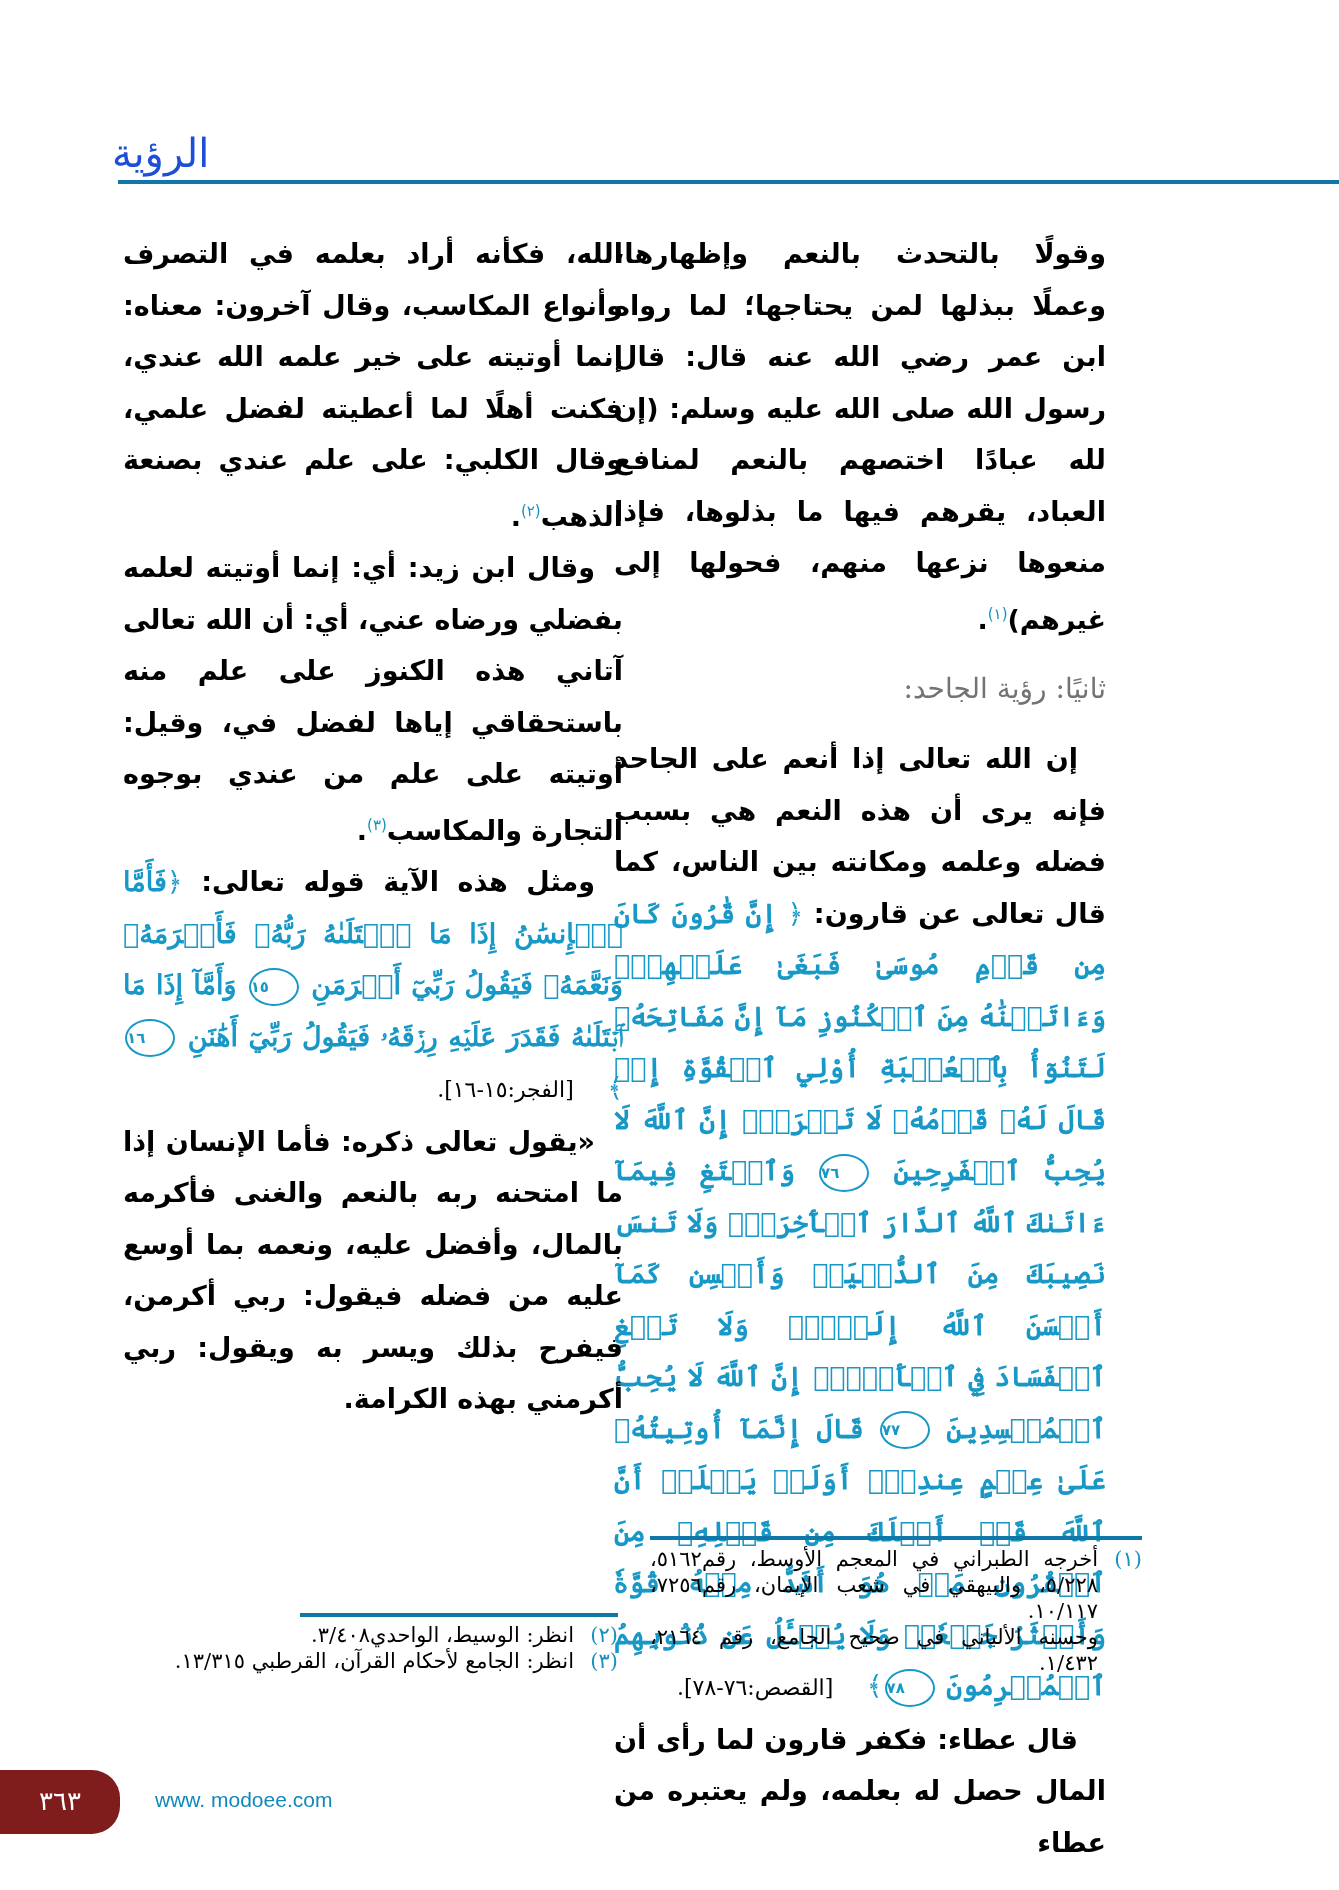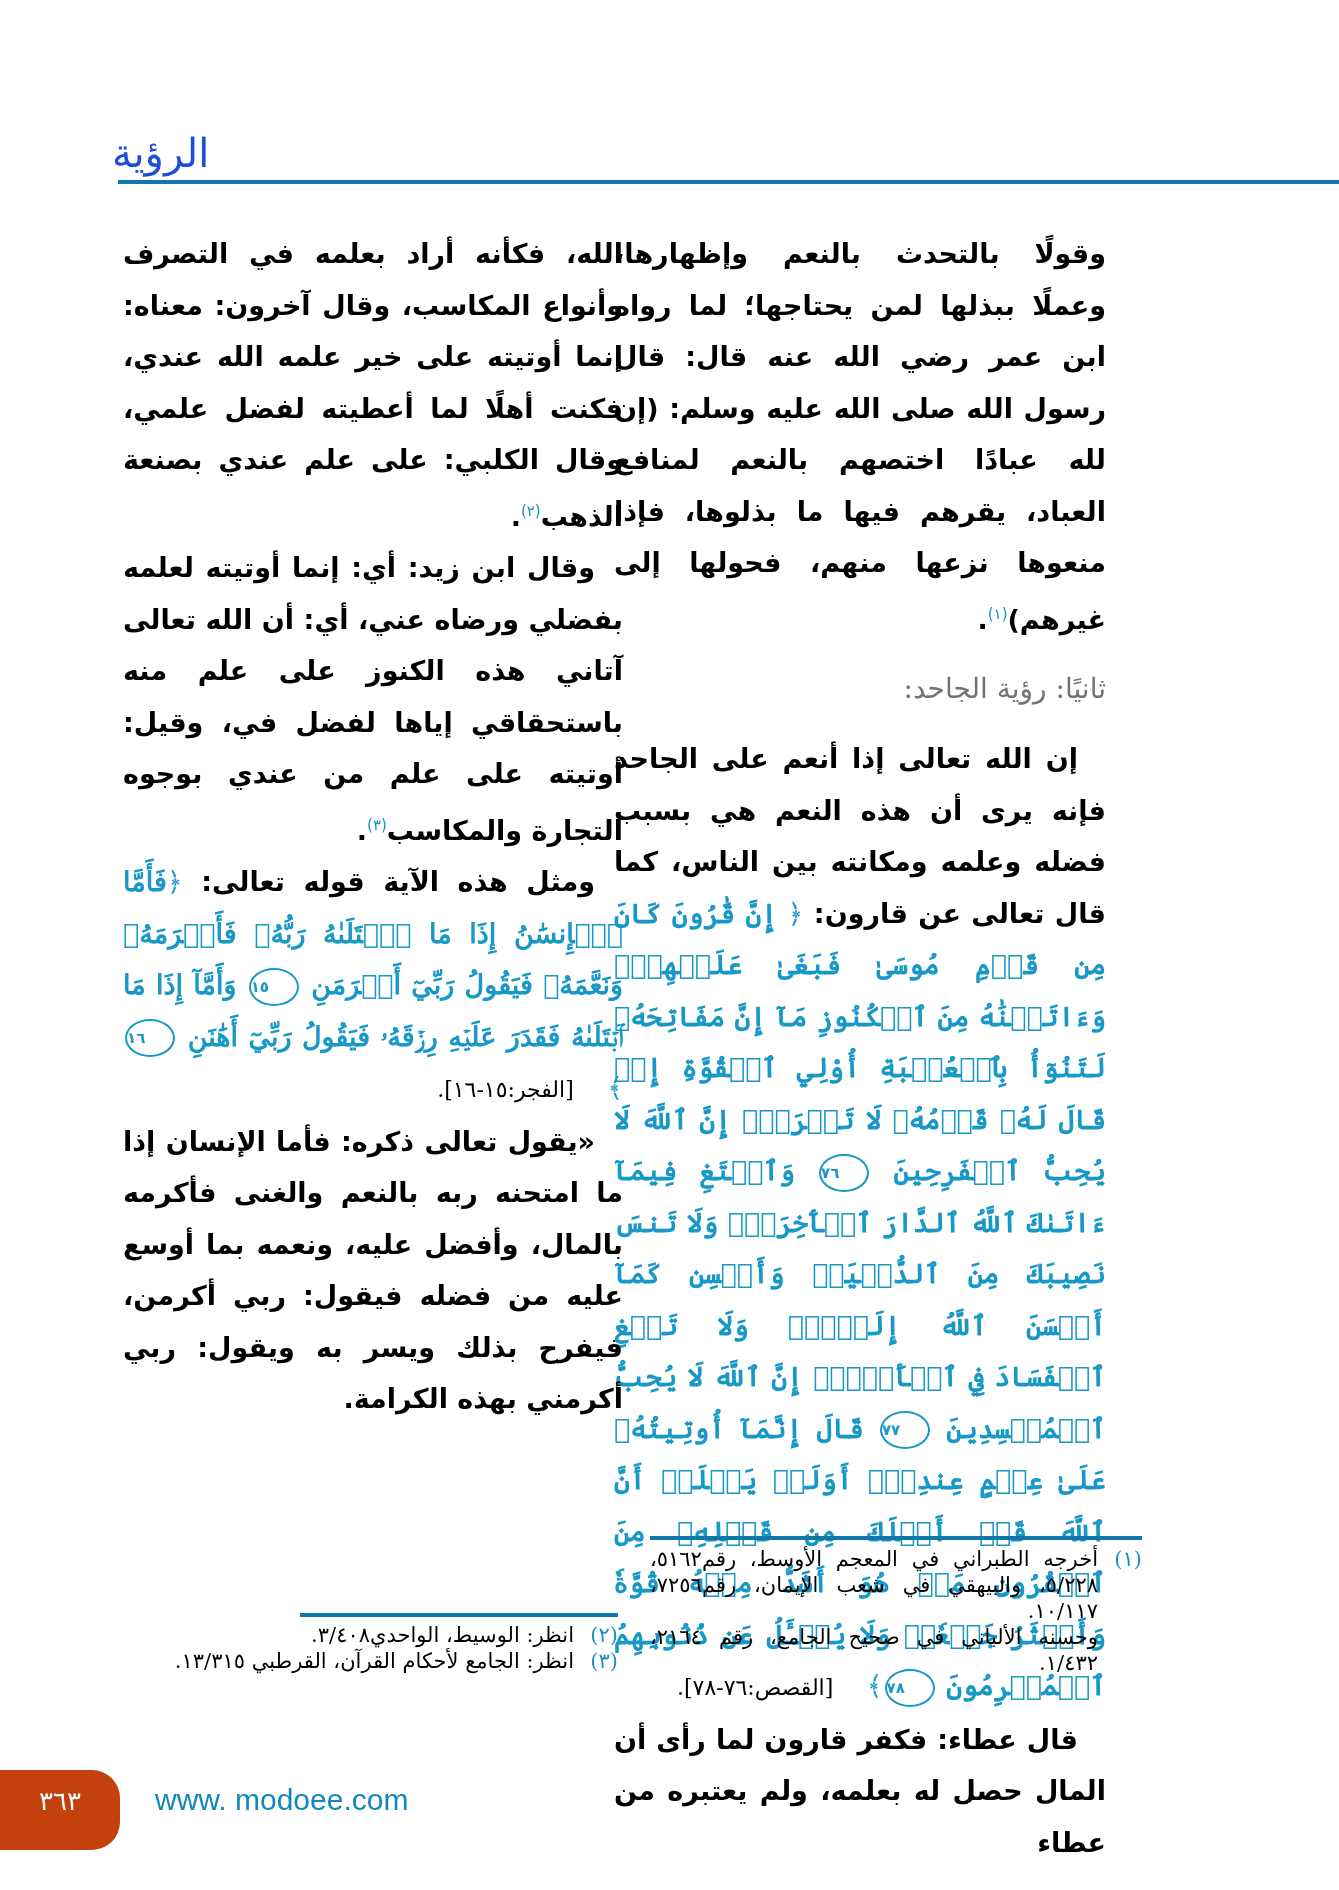--- a/index.html
+++ b/index.html
@@ -15,22 +15,22 @@
   .verse { color:#1898c6; font-family:"DejaVu Serif", serif; font-weight:bold; font-size:27px;margin-left:24px; }
   .ornament { color:#1898c6; font-weight:normal; }
   .ayah-num { display:inline-block; min-width:34px; height:34px; line-height:34px; border:2px solid #1898c6; border-radius:50%; text-align:center; font-size:15px; color:#1898c6; vertical-align:middle; margin:0 2px; font-family:"DejaVu Sans", sans-serif; }
   .ref { font-family:"DejaVu Serif", serif; font-weight:normal; font-size:22px; }
   .sup { color:#1a90bf; font-size:15px; vertical-align:super; font-weight:normal; }
   .fn-rule { position:absolute; height:4px; background:#0f78a8; }
   .fn { position:absolute; direction:rtl; font-family:"DejaVu Serif", serif; font-size:21px; line-height:26px; text-align:justify; text-align-last:right; }
   .fn-item { margin:0; padding-right:44px; position:relative; }
   .fn-num { position:absolute; right:0; top:0; color:#1a90bf; }
   .fn-cont { margin:0; padding-right:44px; }
-  .page-badge { position:absolute; left:0; top:1770px; width:120px; height:80px; background:#c2410c; border-radius:0 28px 28px 0; color:#fff; font-size:26px; line-height:62px; text-align:center; font-family:"DejaVu Sans", sans-serif; }
-  .site-url { position:absolute; left:155px; top:1782px; font-size:30px; color:#1088bb; font-family:"Liberation Sans", sans-serif; line-height:36px; }
+  .page-badge { position:absolute; left:0; top:1770px; width:120px; height:64px; background:#7f1d1d; border-radius:0 28px 28px 0; color:#fff; font-size:26px; line-height:62px; text-align:center; font-family:"DejaVu Sans", sans-serif; }
+  .site-url { position:absolute; left:155px; top:1782px; font-size:21px; color:#1088bb; font-family:"Liberation Sans", sans-serif; line-height:36px; }
 </style>
 </head>
 <body>
 
 <div class="header-title">الرؤية</div>
 <div class="header-rule"></div>
 
 <div class="col col-right">
   <p class="p"><span>وقولًا بالتحدث بالنعم وإظهارها، وعملًا ببذلها لمن يحتاجها؛ لما رواه ابن عمر رضي الله عنه قال: قال رسول الله صلى الله عليه وسلم: (إن لله عبادًا اختصهم بالنعم لمنافع العباد، يقرهم فيها ما بذلوها، فإذا منعوها نزعها منهم، فحولها إلى غيرهم)</span><span class="sup">(١)</span><span>.</span></p>
   <p class="sub">ثانيًا: رؤية الجاحد:</p>

